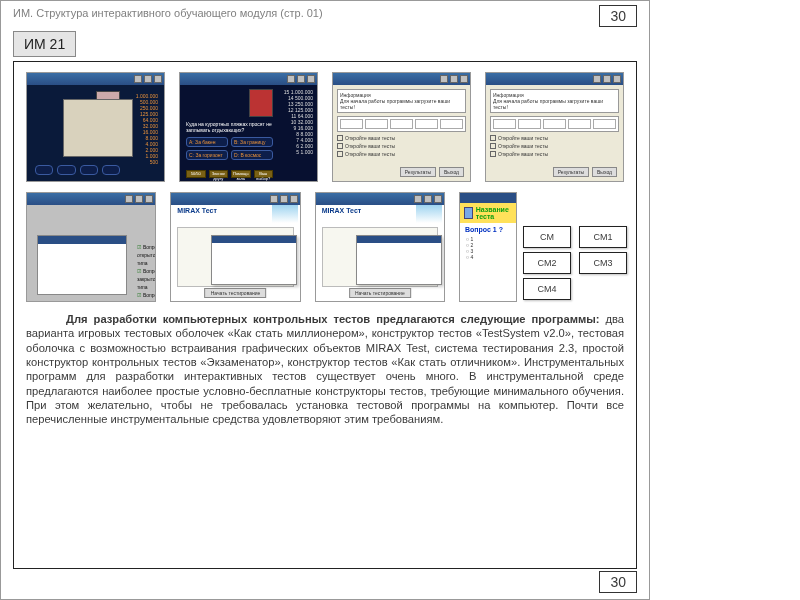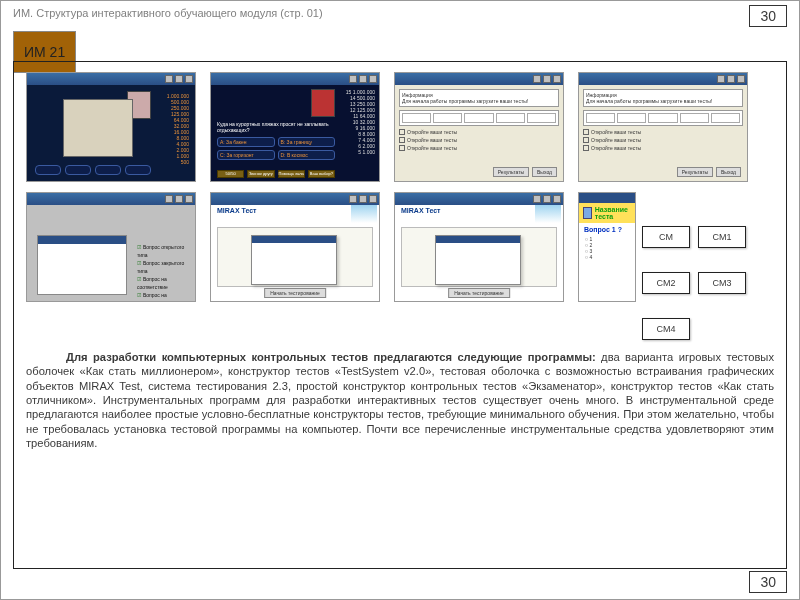--- a/index.html
+++ b/index.html
@@ -7,21 +7,21 @@
     font-family: Arial, sans-serif;
     background: #fff;
     width: 800px;
     height: 600px;
     position: relative;
     font-size: 11px;
     color: #3a3a3a;
   }
   .page {
     position: relative;
-    width: 800px;
+    width: 650px;
     height: 600px;
     border: 1px solid #999;
   }
   .header-label {
     position: absolute;
     top: 6px;
     left: 12px;
     font-size: 11px;
     color: #808080;
   }
@@ -38,23 +38,23 @@
     bottom: 6px;
     right: 12px;
     border: 1px solid #333;
     padding: 2px 10px;
     font-size: 14px;
   }
   .badge {
     position: absolute;
     top: 30px;
     left: 12px;
-    background: #a16207;
+    background: #e5e5e5;
     border: 1px solid #888;
-    padding: 12px 10px;
+    padding: 4px 10px;
     font-size: 14px;
     color: #222;
   }
   .title {
     position: absolute;
     top: 32px;
     left: 110px;
     font-size: 16px;
     font-weight: bold;
     color: #222;
@@ -137,21 +137,21 @@
   .thumb6 { width:165px; display:flex; gap:6px;}
   .t6-win { border:1px solid #999; background:#fff; flex:1; height:110px; position:relative; font-size:6px;}
   .t6-win .bar { height:10px; background:#2a4e85;}
   .t6-head { background:#ffe15a; padding:3px 4px; font-weight:bold; color:#11a011; font-size:7px; display:flex; align-items:center; gap:3px;}
   .t6-head .ico { width:12px; height:12px; background:#7aa9e6; border:1px solid #447;}
   .t6-q { color:#0030c0; font-weight:bold; padding:3px 5px; font-size:7px;}
   .cm-col {
     display: grid;
     grid-template-columns: 48px 48px;
     grid-auto-rows: 22px;
-    gap: 24px 8px;
+    gap: 4px 8px;
     align-content: start;
     padding-top: 34px;
   }
   .cm-box {
     border: 1px solid #222;
     background: #fff;
     font-size: 9px;
     display: flex;
     align-items: center;
     justify-content: center;

